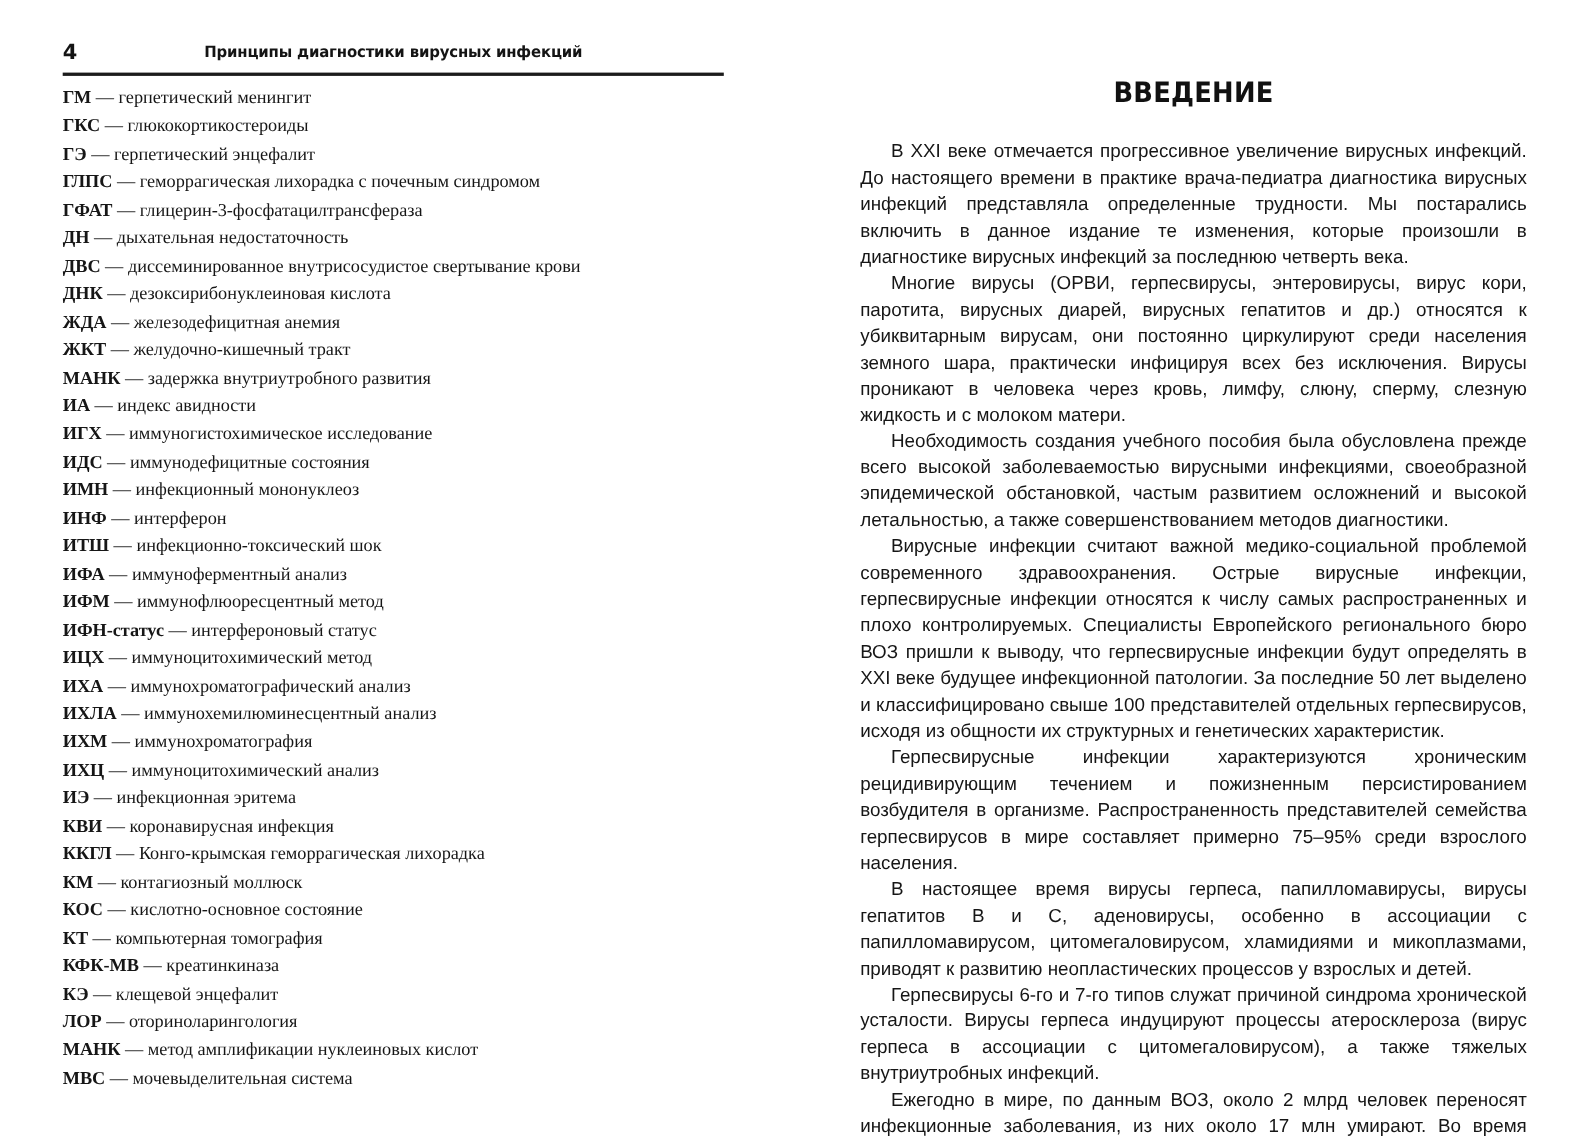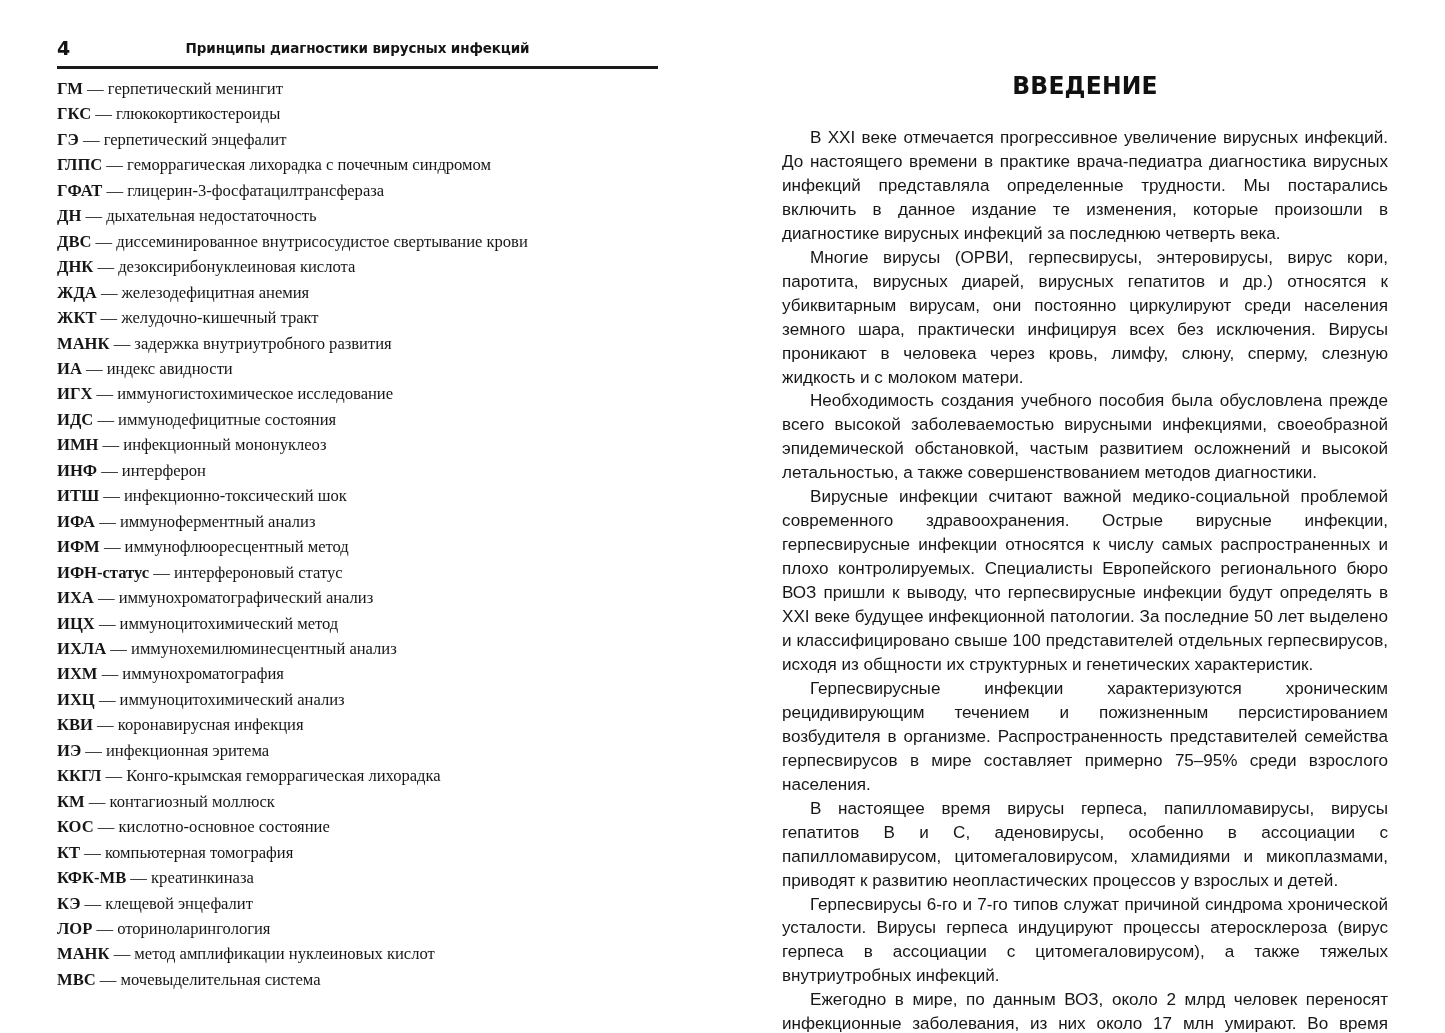--- a/index.html
+++ b/index.html
@@ -146,27 +146,27 @@
       <div class="abbr-item"><span class="abbr-term">МАНК</span><span class="abbr-dash"> — </span><span class="abbr-def">задержка внутриутробного развития</span></div>
       <div class="abbr-item"><span class="abbr-term">ИА</span><span class="abbr-dash"> — </span><span class="abbr-def">индекс авидности</span></div>
       <div class="abbr-item"><span class="abbr-term">ИГХ</span><span class="abbr-dash"> — </span><span class="abbr-def">иммуногистохимическое исследование</span></div>
       <div class="abbr-item"><span class="abbr-term">ИДС</span><span class="abbr-dash"> — </span><span class="abbr-def">иммунодефицитные состояния</span></div>
       <div class="abbr-item"><span class="abbr-term">ИМН</span><span class="abbr-dash"> — </span><span class="abbr-def">инфекционный мононуклеоз</span></div>
       <div class="abbr-item"><span class="abbr-term">ИНФ</span><span class="abbr-dash"> — </span><span class="abbr-def">интерферон</span></div>
       <div class="abbr-item"><span class="abbr-term">ИТШ</span><span class="abbr-dash"> — </span><span class="abbr-def">инфекционно-токсический шок</span></div>
       <div class="abbr-item"><span class="abbr-term">ИФА</span><span class="abbr-dash"> — </span><span class="abbr-def">иммуноферментный анализ</span></div>
       <div class="abbr-item"><span class="abbr-term">ИФМ</span><span class="abbr-dash"> — </span><span class="abbr-def">иммунофлюоресцентный метод</span></div>
       <div class="abbr-item"><span class="abbr-term">ИФН-статус</span><span class="abbr-dash"> — </span><span class="abbr-def">интерфероновый статус</span></div>
+      <div class="abbr-item"><span class="abbr-term">ИЦХ</span><span class="abbr-dash"> — </span><span class="abbr-def">иммуноцитохимический метод</span></div>
       <div class="abbr-item"><span class="abbr-term">ИХА</span><span class="abbr-dash"> — </span><span class="abbr-def">иммунохроматографический анализ</span></div>
-      <div class="abbr-item"><span class="abbr-term">ИЦХ</span><span class="abbr-dash"> — </span><span class="abbr-def">иммуноцитохимический метод</span></div>
       <div class="abbr-item"><span class="abbr-term">ИХЛА</span><span class="abbr-dash"> — </span><span class="abbr-def">иммунохемилюминесцентный анализ</span></div>
       <div class="abbr-item"><span class="abbr-term">ИХМ</span><span class="abbr-dash"> — </span><span class="abbr-def">иммунохроматография</span></div>
       <div class="abbr-item"><span class="abbr-term">ИХЦ</span><span class="abbr-dash"> — </span><span class="abbr-def">иммуноцитохимический анализ</span></div>
+      <div class="abbr-item"><span class="abbr-term">ИЭ</span><span class="abbr-dash"> — </span><span class="abbr-def">инфекционная эритема</span></div>
       <div class="abbr-item"><span class="abbr-term">КВИ</span><span class="abbr-dash"> — </span><span class="abbr-def">коронавирусная инфекция</span></div>
-      <div class="abbr-item"><span class="abbr-term">ИЭ</span><span class="abbr-dash"> — </span><span class="abbr-def">инфекционная эритема</span></div>
       <div class="abbr-item"><span class="abbr-term">ККГЛ</span><span class="abbr-dash"> — </span><span class="abbr-def">Конго-крымская геморрагическая лихорадка</span></div>
       <div class="abbr-item"><span class="abbr-term">КМ</span><span class="abbr-dash"> — </span><span class="abbr-def">контагиозный моллюск</span></div>
       <div class="abbr-item"><span class="abbr-term">КОС</span><span class="abbr-dash"> — </span><span class="abbr-def">кислотно-основное состояние</span></div>
       <div class="abbr-item"><span class="abbr-term">КТ</span><span class="abbr-dash"> — </span><span class="abbr-def">компьютерная томография</span></div>
       <div class="abbr-item"><span class="abbr-term">КФК-МВ</span><span class="abbr-dash"> — </span><span class="abbr-def">креатинкиназа</span></div>
       <div class="abbr-item"><span class="abbr-term">КЭ</span><span class="abbr-dash"> — </span><span class="abbr-def">клещевой энцефалит</span></div>
       <div class="abbr-item"><span class="abbr-term">ЛОР</span><span class="abbr-dash"> — </span><span class="abbr-def">оториноларингология</span></div>
       <div class="abbr-item"><span class="abbr-term">МАНК</span><span class="abbr-dash"> — </span><span class="abbr-def">метод амплификации нуклеиновых кислот</span></div>
       <div class="abbr-item"><span class="abbr-term">МВС</span><span class="abbr-dash"> — </span><span class="abbr-def">мочевыделительная система</span></div>
     </div>

